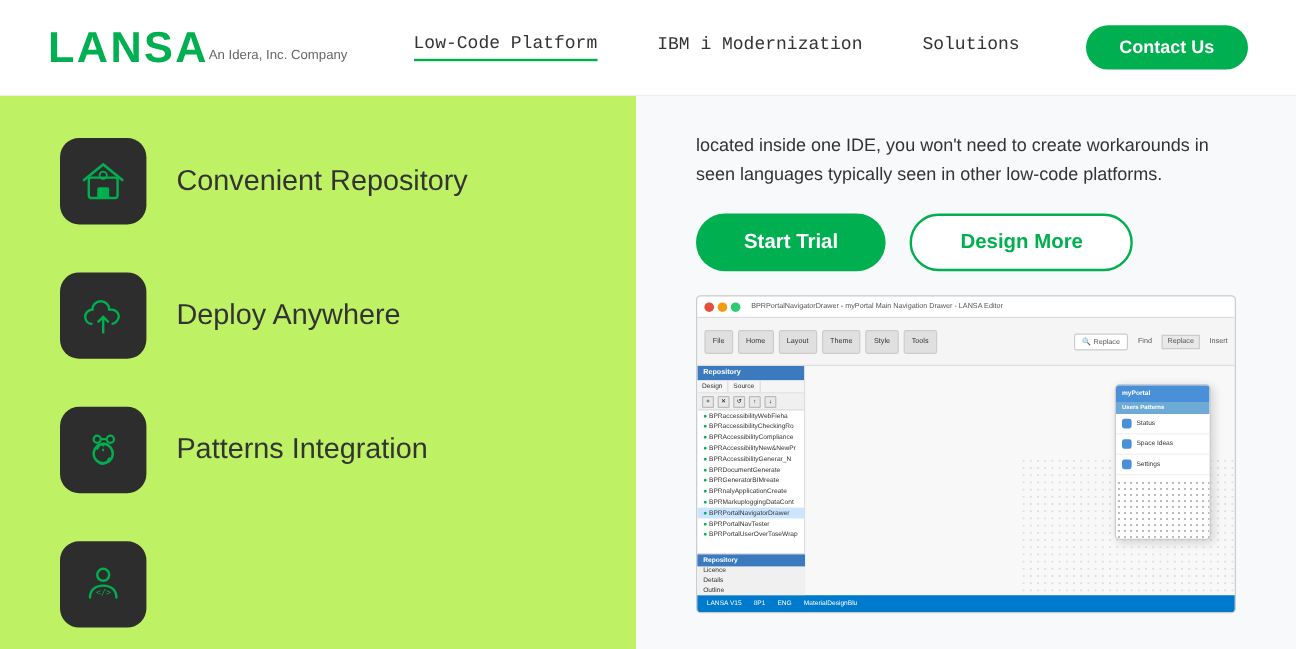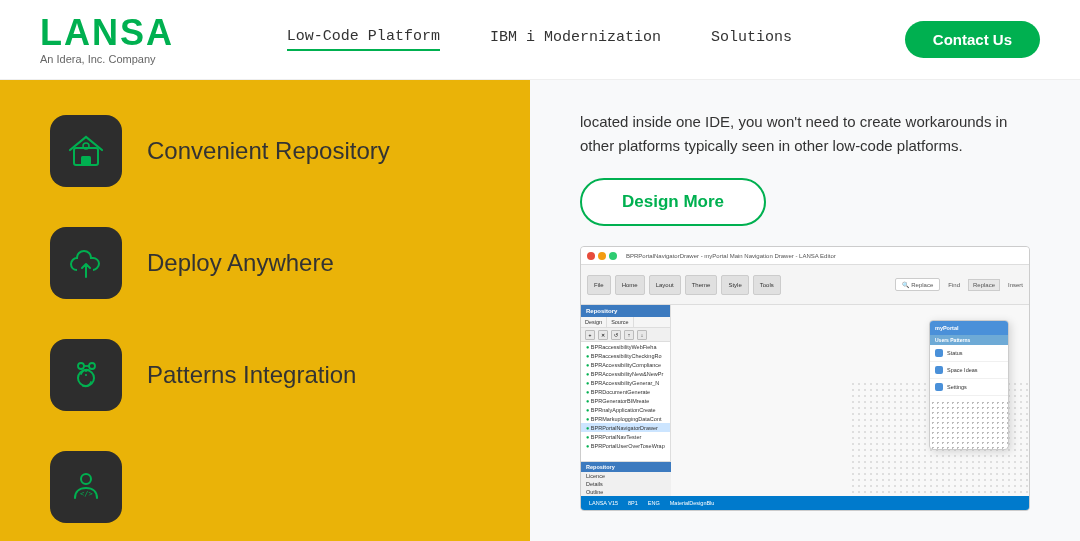--- a/index.html
+++ b/index.html
@@ -10,33 +10,33 @@
       display: flex;
       align-items: center;
       justify-content: space-between;
       padding: 0 40px;
       height: 80px;
       border-bottom: 1px solid #eee;
       background: #fff;
     }
     .logo-area {
       display: flex;
-      flex-direction: column;
+      flex-direction: row;
     }
     .logo-text {
       font-size: 36px;
       font-weight: 900;
       color: #00b050;
       letter-spacing: 2px;
       line-height: 1;
     }
     .logo-subtitle {
       font-size: 11px;
       color: #666;
-      margin-top: 2px;
+      margin-top: 18px;
     }
     .nav {
       display: flex;
       align-items: center;
       gap: 50px;
     }
     .nav-item {
       font-size: 15px;
       color: #333;
       cursor: pointer;
@@ -63,21 +63,21 @@
 
     
     .main {
       display: flex;
       height: 461px;
     }
 
     
     .sidebar {
       width: 530px;
-      background: #eab308;
+      background: #bef264;
       padding: 20px 40px;
       display: flex;
       flex-direction: column;
       gap: 10px;
       overflow: hidden;
     }
     .sidebar-item {
       display: flex;
       align-items: center;
       gap: 25px;
@@ -375,23 +375,24 @@
           <circle cx="19" cy="11" r="5" stroke="#00b050" stroke-width="2" fill="none"></circle>
           <path d="M8 30C8 24 12 20 19 20C26 20 30 24 30 30" stroke="#00b050" stroke-width="2" stroke-linecap="round" fill="none"></path>
           <text x="13" y="28" font-size="7" fill="#00b050" font-family="monospace">&lt;/&gt;</text>
         </svg>
       </div>
     </div>
 
   </div>
 
   <div class="right-content">
-    <p class="description-text">located inside one IDE, you won't need to create workarounds in other platforms typically seen in other low-code platforms.</p>
+    <p class="description-text">located inside one IDE, you won't need to create workarounds in seen languages typically seen in other low-code platforms.</p>
 
     <div class="cta-buttons">
+      <button class="btn-start-trial">Start Trial</button>
       <button class="btn-learn-more">Design More</button>
     </div>
 
     <div class="screenshot-container">
       <div class="ide-mockup">
 
         <div class="ide-titlebar">
           <span class="ide-dot" style="background:#e74c3c;"></span>
           <span class="ide-dot" style="background:#f39c12;"></span>
           <span class="ide-dot" style="background:#2ecc71;"></span>

